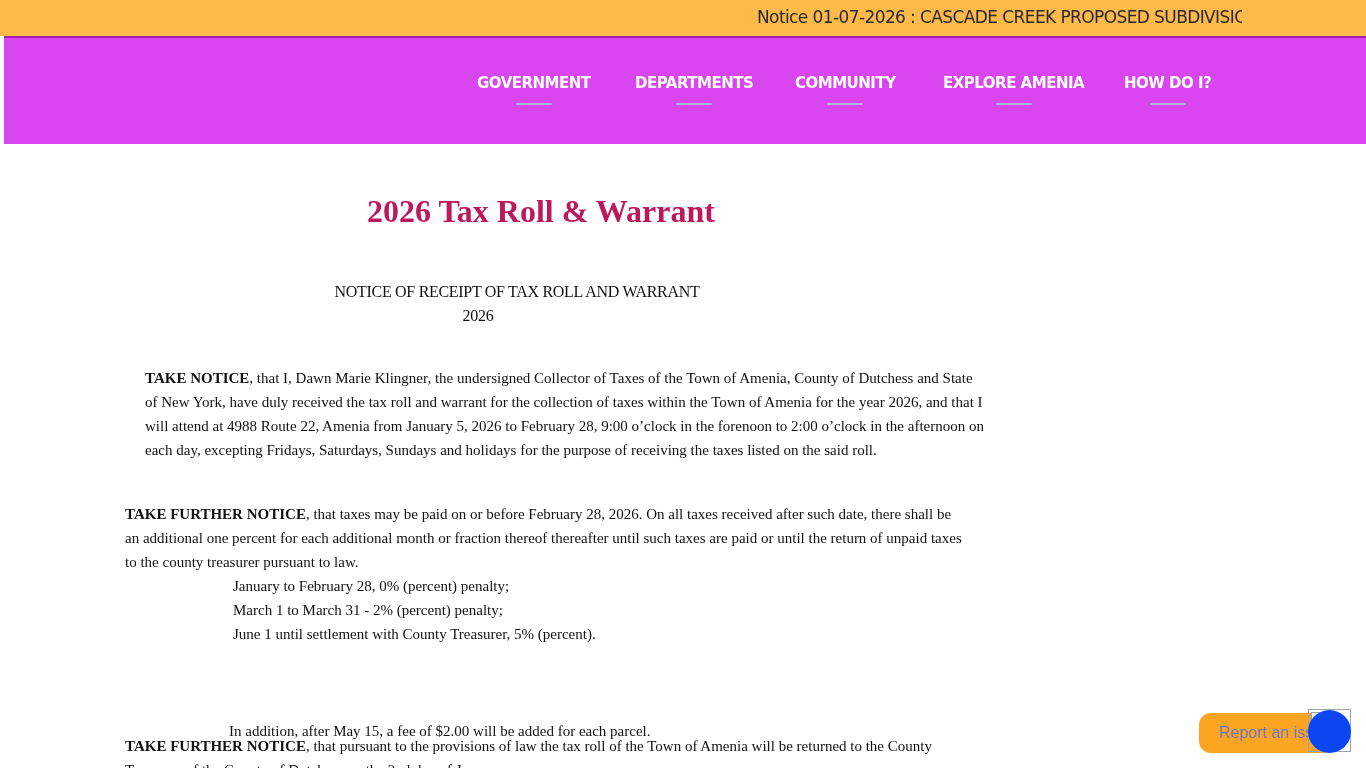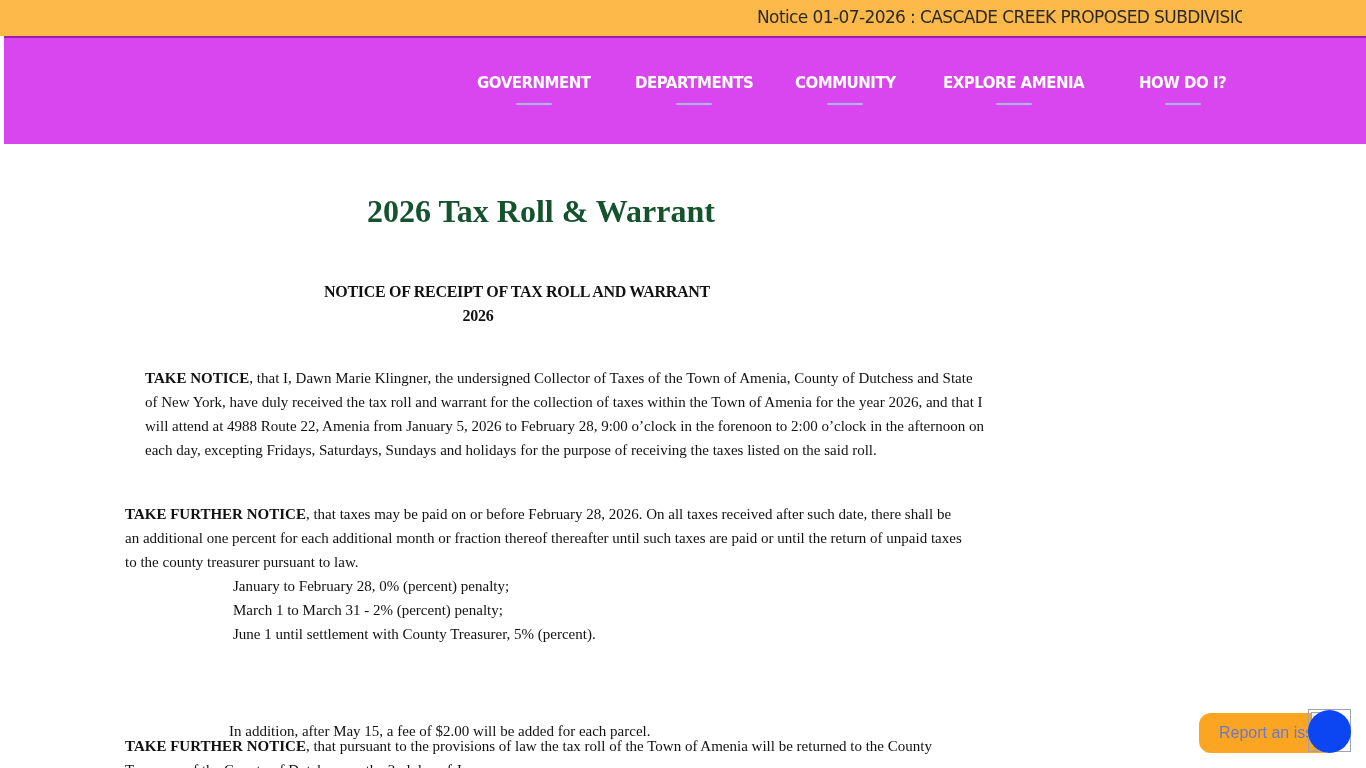--- a/index.html
+++ b/index.html
@@ -30,26 +30,26 @@
     .nav-underline {
       margin-top: 11px; width: 36px; height: 2px; background: #a9b8e6; border-radius: 1px;
     }
 
     .content {
       position: absolute; left: 125px; top: 144px; width: 840px;
       font-family: "Liberation Serif", serif; color: #111111;
     }
     .page-title {
       position: absolute; left: 242px; top: 49px; width: 400px;
-      font-family: "Liberation Serif", serif; font-size: 32px; font-weight: bold; color: #14532d;
+      font-family: "Liberation Serif", serif; font-size: 32px; font-weight: bold; color: #be185d;
       white-space: nowrap;
     }
     .notice-heading {
       position: absolute; left: 192px; top: 136px; width: 400px; text-align: center;
-      font-size: 16px; font-weight: bold; line-height: 24px; letter-spacing: -0.3px;
+      font-size: 16px; font-weight: normal; line-height: 24px; letter-spacing: -0.3px;
     }
     .notice-year { display: block; text-align: center; margin-left: -78px; }
 
     .para {
       position: absolute; left: 0; width: 840px; font-size: 15px; line-height: 24px;
     }
     .para b { font-weight: bold; }
     .p1 { top: 222px; margin-left: 20px; }
     .p2 { top: 358px; }
     .penalty-list { position: absolute; left: 108px; top: 430px; font-size: 15px; line-height: 24px; }
@@ -91,21 +91,21 @@
     <span class="nav-underline"></span>
   </div>
   <div class="nav-item" style="left:791px;align-items:center;">
     <span class="nav-label">COMMUNITY</span>
     <span class="nav-underline"></span>
   </div>
   <div class="nav-item" style="left:939px;">
     <span class="nav-label">EXPLORE AMENIA</span>
     <span class="nav-underline"></span>
   </div>
-  <div class="nav-item" style="left:1120px;margin-left:15px;">
+  <div class="nav-item" style="left:1120px;">
     <span class="nav-label">HOW DO I?</span>
     <span class="nav-underline"></span>
   </div>
 </nav>
 
 <main class="content">
   <h1 class="page-title">2026 Tax Roll &amp; Warrant</h1>
 
   <div class="notice-heading">
     <span>NOTICE OF RECEIPT OF TAX ROLL AND WARRANT</span>

